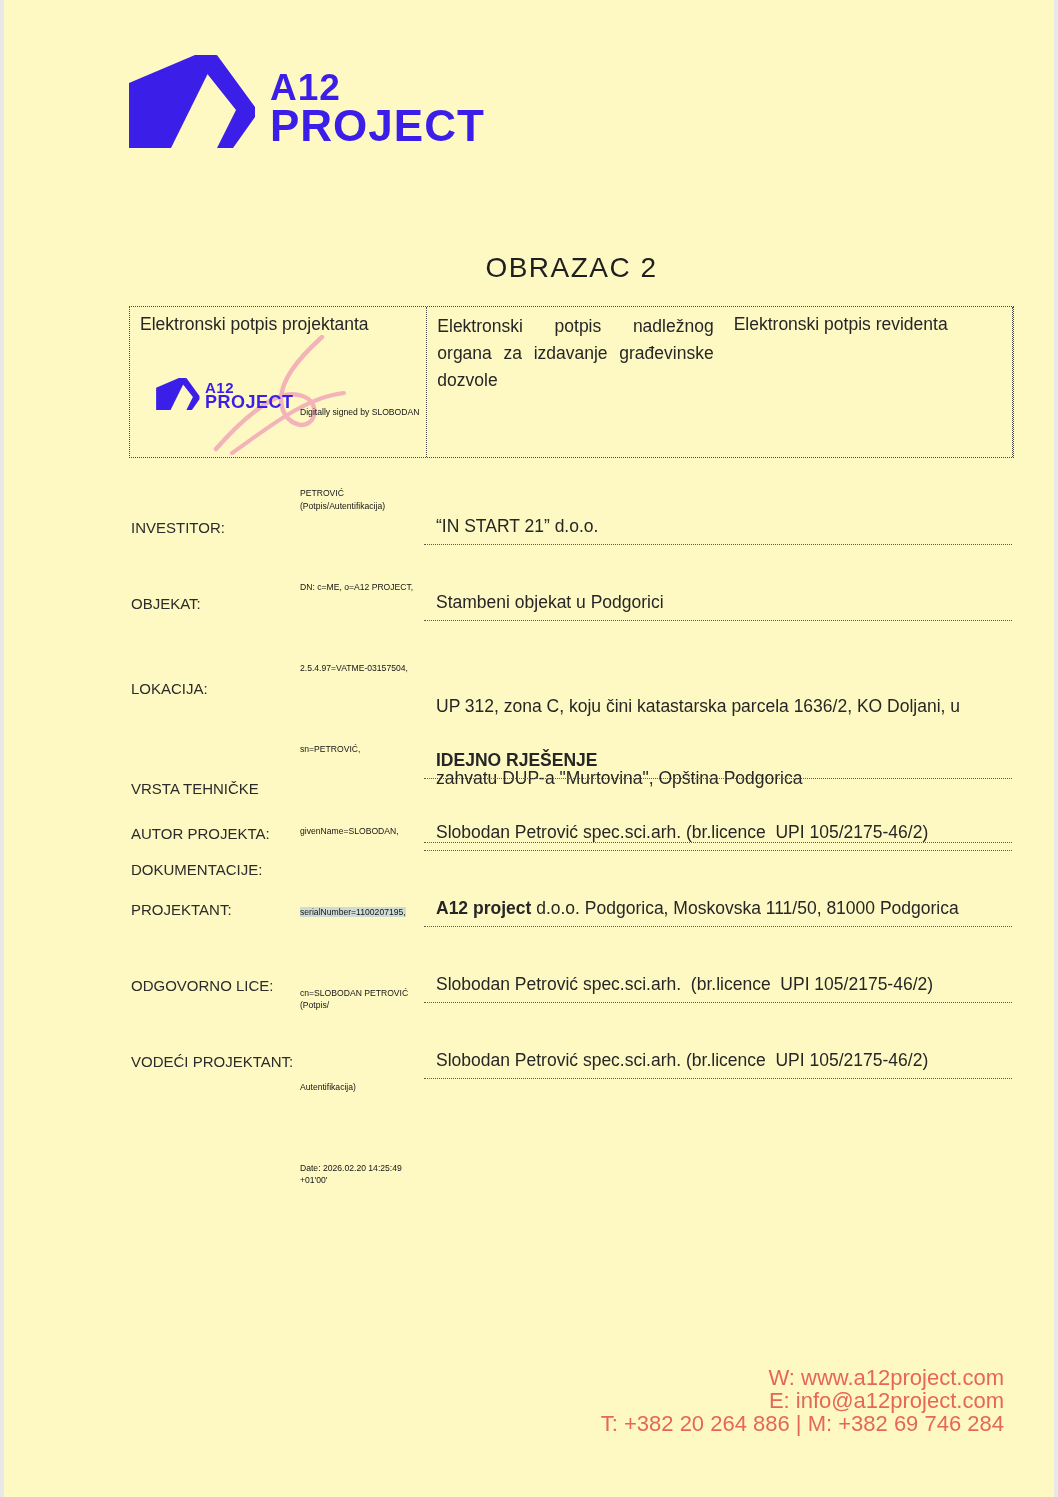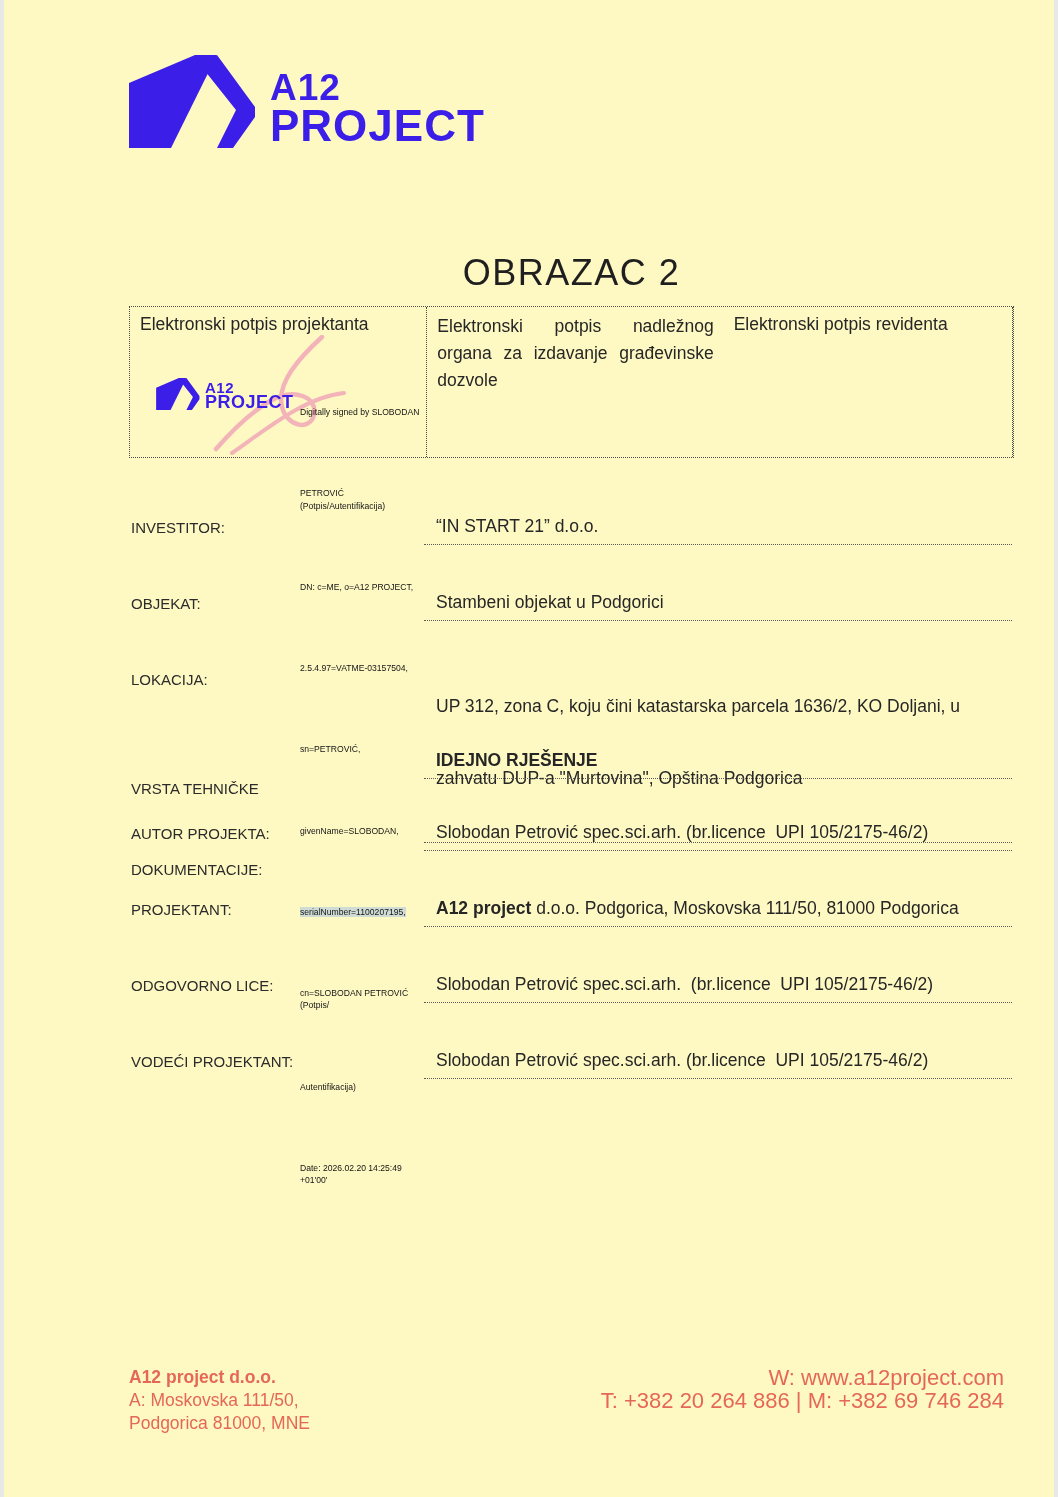--- a/index.html
+++ b/index.html
@@ -16,21 +16,21 @@
   
   .logo { position:absolute; left:125px; top:55px; display:flex; align-items:flex-start; }
   .logo-mark { display:block; }
   .logo-words { margin-left:8px; padding-top:16px; color:#3B1EE8; font-weight:bold; }
   .logo-word1 { font-size:37px; line-height:34px; letter-spacing:1px; }
   .logo-word2 { font-size:44px; line-height:42px; letter-spacing:1px; }
 
   
   .doc-title {
     position:absolute; left:125px; top:252px; width:885px;
-    text-align:center; font-size:36px; letter-spacing:1.5px; color:#1f1f1f;
+    text-align:center; font-size:28px; letter-spacing:1.5px; color:#1f1f1f;
   }
 
   
   .sig-table {
     position:absolute; left:125px; top:306px; width:885px; height:152px;
     display:flex; border:1.5px dotted #4a4a4a; box-sizing:border-box;
   }
   .sig-cell { box-sizing:border-box; padding:6px 10px; font-size:17.5px; line-height:22px; color:#262626; }
   .cell-1 { width:298px; border-right:1.5px dotted #4a4a4a; position:relative; }
   .cell-2 { width:290px; border-right:1.5px dotted #4a4a4a; }
@@ -129,21 +129,21 @@
       <div class="flabel">INVESTITOR:</div>
       <div class="fvalue">“IN START 21” d.o.o.</div>
     </div>
 
     <div class="frow" style="top:590px;">
       <div class="flabel">OBJEKAT:</div>
       <div class="fvalue">Stambeni objekat u Podgorici</div>
     </div>
 
     <div class="frow" style="top:646px;">
-      <div class="flabel" style="top:20px;">LOKACIJA:</div>
+      <div class="flabel" style="top:29px;">LOKACIJA:</div>
       <div class="fvalue" style="padding-bottom:4px;">
         <div>UP 312, zona C, koju čini katastarska parcela 1636/2, KO Doljani, u</div>
         <div>zahvatu DUP-a "Murtovina", Opština Podgorica</div>
       </div>
     </div>
 
     <div class="frow" style="top:721px;">
       <div class="flabel">
         <div>VRSTA TEHNIČKE</div>
         <div>DOKUMENTACIJE:</div>
@@ -166,23 +166,19 @@
       <div class="fvalue">Slobodan Petrović spec.sci.arh.  (br.licence  UPI 105/2175-46/2)</div>
     </div>
 
     <div class="frow" style="top:1048px;">
       <div class="flabel">VODEĆI PROJEKTANT:</div>
       <div class="fvalue">Slobodan Petrović spec.sci.arh. (br.licence  UPI 105/2175-46/2)</div>
     </div>
 
   </div>
 
-  <div class="footer-left">
-    <div class="footer-company">A12 project d.o.o.</div>
-    <div>A: Moskovska 111/50,</div>
-    <div>Podgorica 81000, MNE</div>
-  </div>
   <div class="footer-right">
     <div>W: www.a12project.com</div>
+    <div>E: info@a12project.com</div>
     <div>T: +382 20 264 886  |  M: +382 69 746 284</div>
   </div>
 
 </div>
 
 </body></html>

